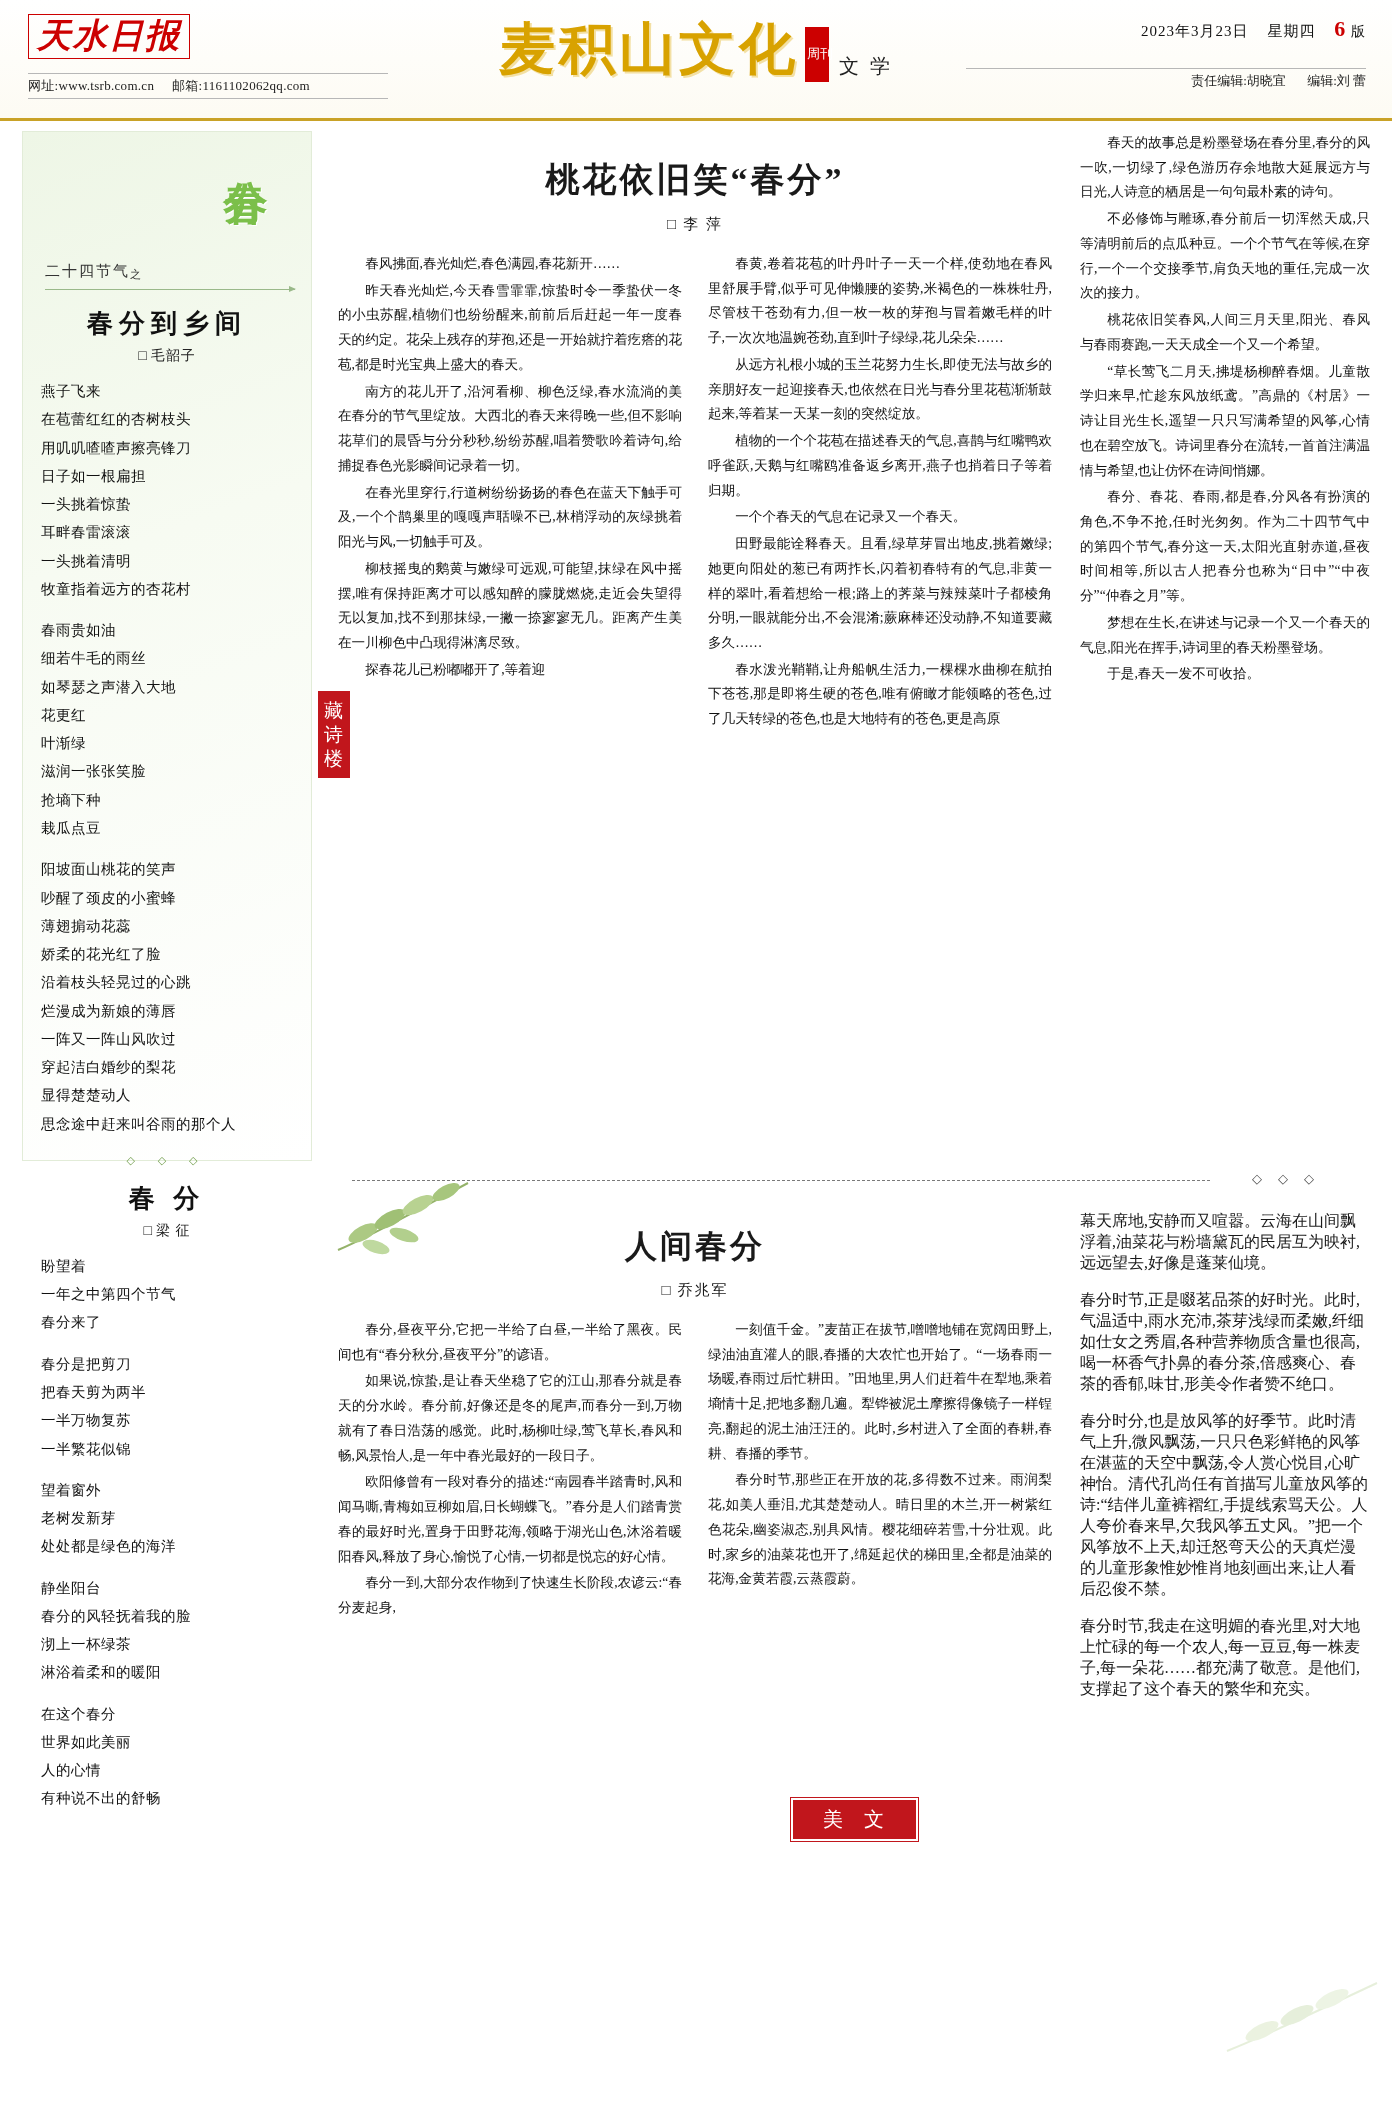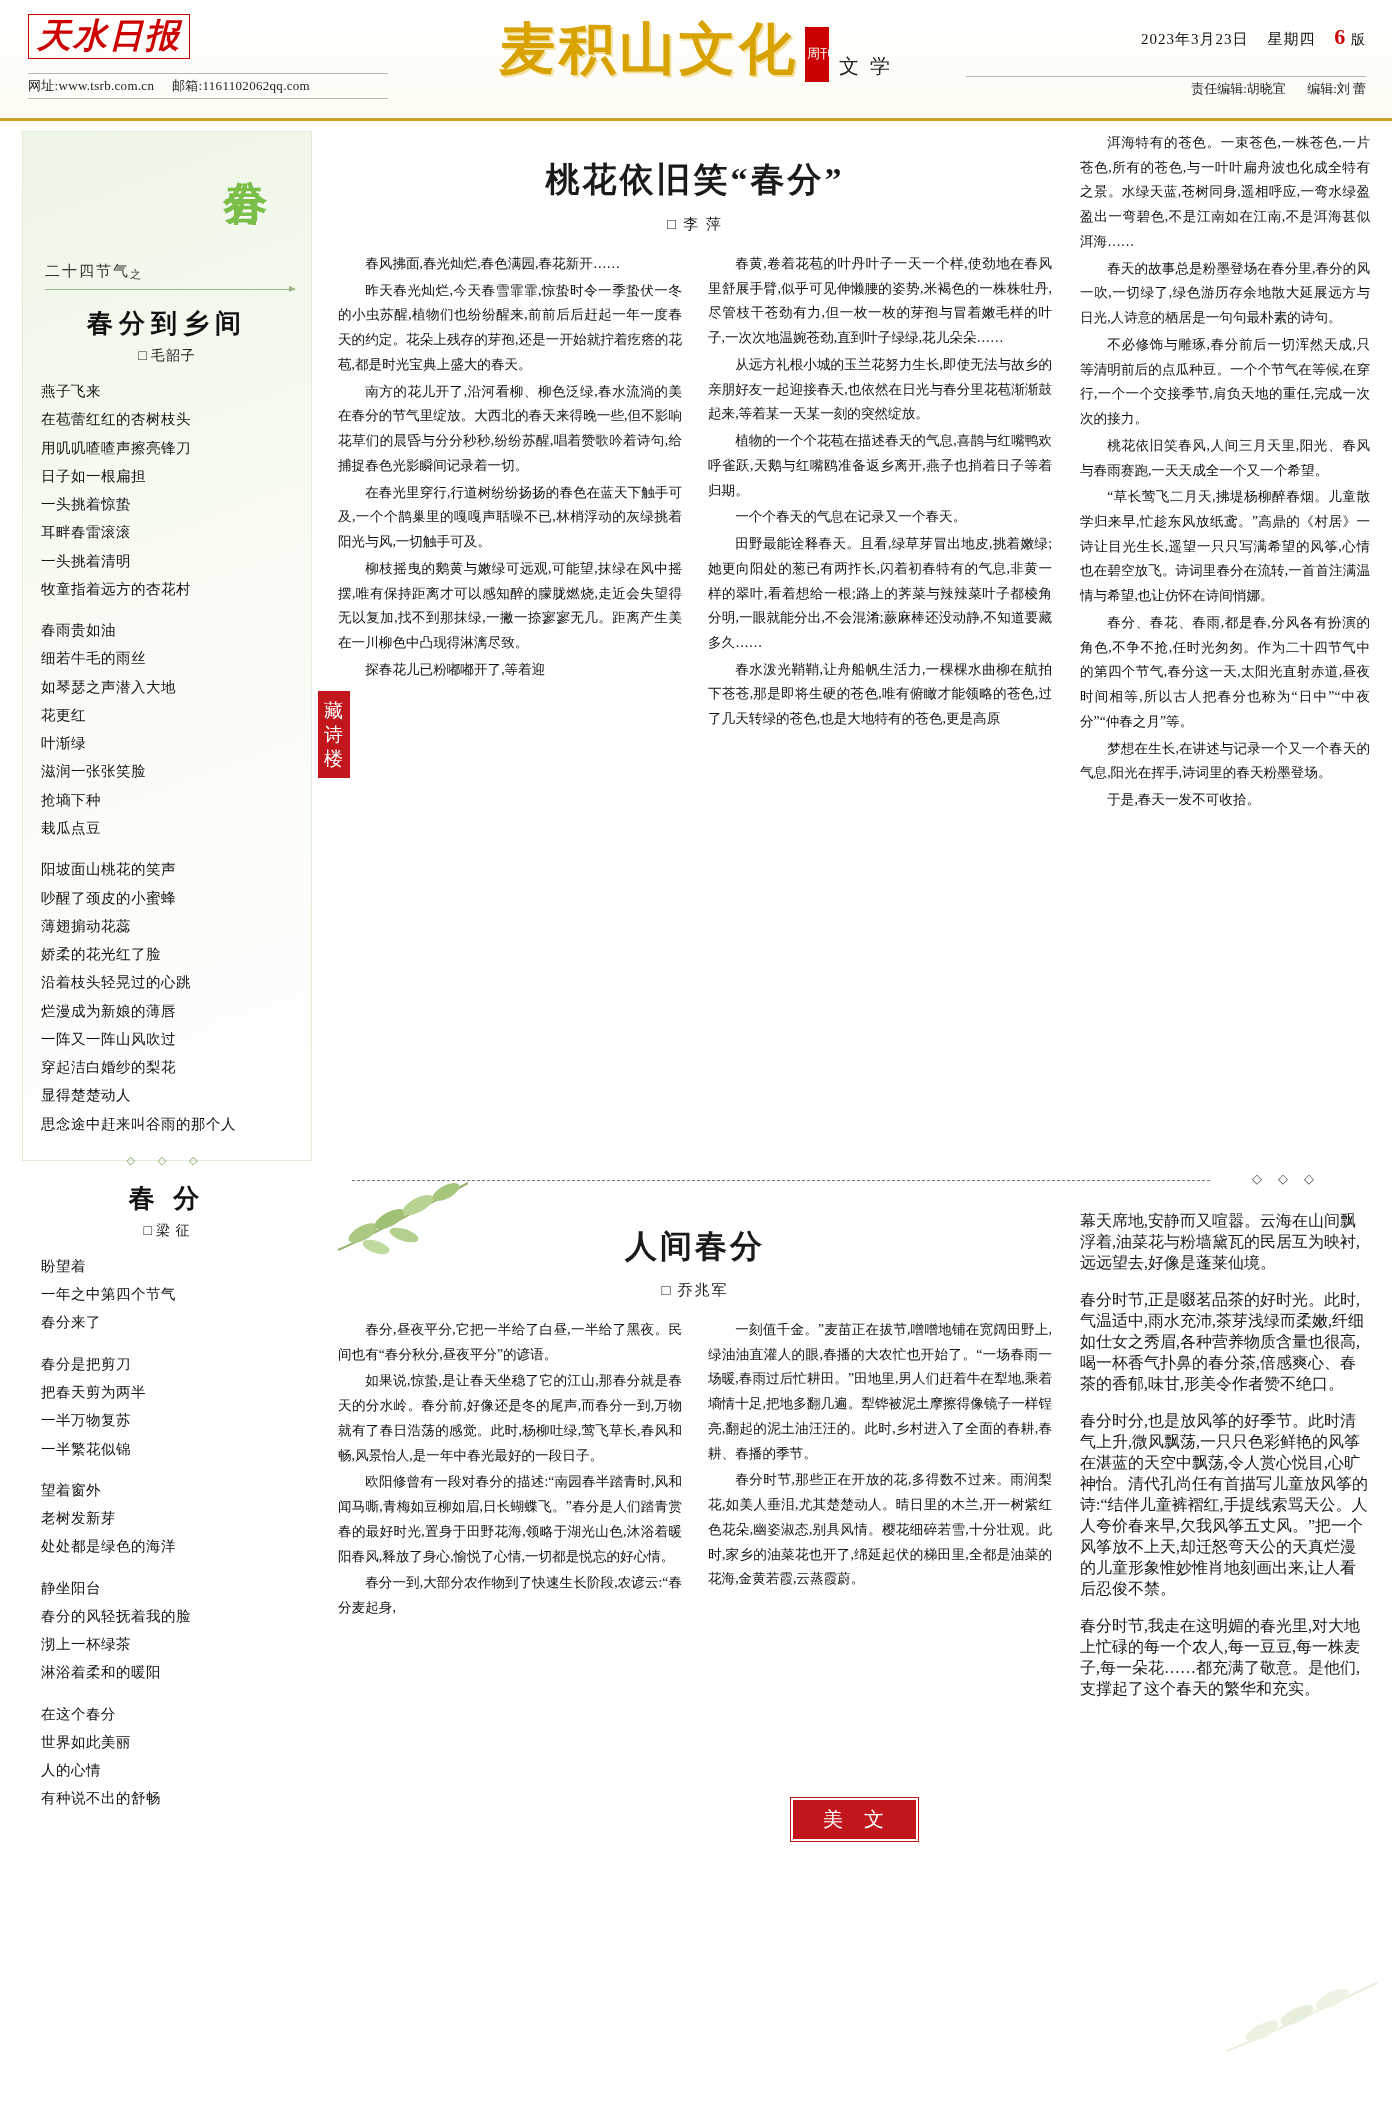--- a/index.html
+++ b/index.html
@@ -93,21 +93,21 @@
     vertical-align: bottom;
     margin-left: 10px;
     margin-bottom: 8px;
     font-size: 20px;
     color: #222;
     letter-spacing: 3px;
   }
   .mh-right {
     position: absolute;
     right: 26px;
-    top: 24px;
+    top: 16px;
     text-align: right;
     width: 400px;
   }
   .mh-date {
     font-size: 15px;
     color: #111;
     letter-spacing: 1px;
   }
   .mh-date .pagenum {
     color: #c00;
@@ -517,21 +517,20 @@
           <p>从远方礼根小城的玉兰花努力生长,即使无法与故乡的亲朋好友一起迎接春天,也依然在日光与春分里花苞渐渐鼓起来,等着某一天某一刻的突然绽放。</p>
           <p>植物的一个个花苞在描述春天的气息,喜鹊与红嘴鸭欢呼雀跃,天鹅与红嘴鸥准备返乡离开,燕子也捎着日子等着归期。</p>
           <p>一个个春天的气息在记录又一个春天。</p>
           <p>田野最能诠释春天。且看,绿草芽冒出地皮,挑着嫩绿;她更向阳处的葱已有两拃长,闪着初春特有的气息,非黄一样的翠叶,看着想给一根;路上的荠菜与辣辣菜叶子都棱角分明,一眼就能分出,不会混淆;蕨麻棒还没动静,不知道要藏多久……</p>
           <p>春水泼光鞘鞘,让舟船帆生活力,一棵棵水曲柳在航拍下苍苍,那是即将生硬的苍色,唯有俯瞰才能领略的苍色,过了几天转绿的苍色,也是大地特有的苍色,更是高原</p>
         </div>
       </div>
 
       <div class="col-right">
         <div class="body-text">
-          <p>洱海特有的苍色。一束苍色,一株苍色,一片苍色,所有的苍色,与一叶叶扁舟波也化成全特有之景。水绿天蓝,苍树同身,遥相呼应,一弯水绿盈盈出一弯碧色,不是江南如在江南,不是洱海甚似洱海……</p>
           <p>春天的故事总是粉墨登场在春分里,春分的风一吹,一切绿了,绿色游历存余地散大延展远方与日光,人诗意的栖居是一句句最朴素的诗句。</p>
           <p>不必修饰与雕琢,春分前后一切浑然天成,只等清明前后的点瓜种豆。一个个节气在等候,在穿行,一个一个交接季节,肩负天地的重任,完成一次次的接力。</p>
           <p>桃花依旧笑春风,人间三月天里,阳光、春风与春雨赛跑,一天天成全一个又一个希望。</p>
           <p>“草长莺飞二月天,拂堤杨柳醉春烟。儿童散学归来早,忙趁东风放纸鸢。”高鼎的《村居》一诗让目光生长,遥望一只只写满希望的风筝,心情也在碧空放飞。诗词里春分在流转,一首首注满温情与希望,也让仿怀在诗间悄娜。</p>
           <p>春分、春花、春雨,都是春,分风各有扮演的角色,不争不抢,任时光匆匆。作为二十四节气中的第四个节气,春分这一天,太阳光直射赤道,昼夜时间相等,所以古人把春分也称为“日中”“中夜分”“仲春之月”等。</p>
           <p>梦想在生长,在讲述与记录一个又一个春天的气息,阳光在挥手,诗词里的春天粉墨登场。</p>
           <p>于是,春天一发不可收拾。</p>
         </div>
       </div>
     </div>

